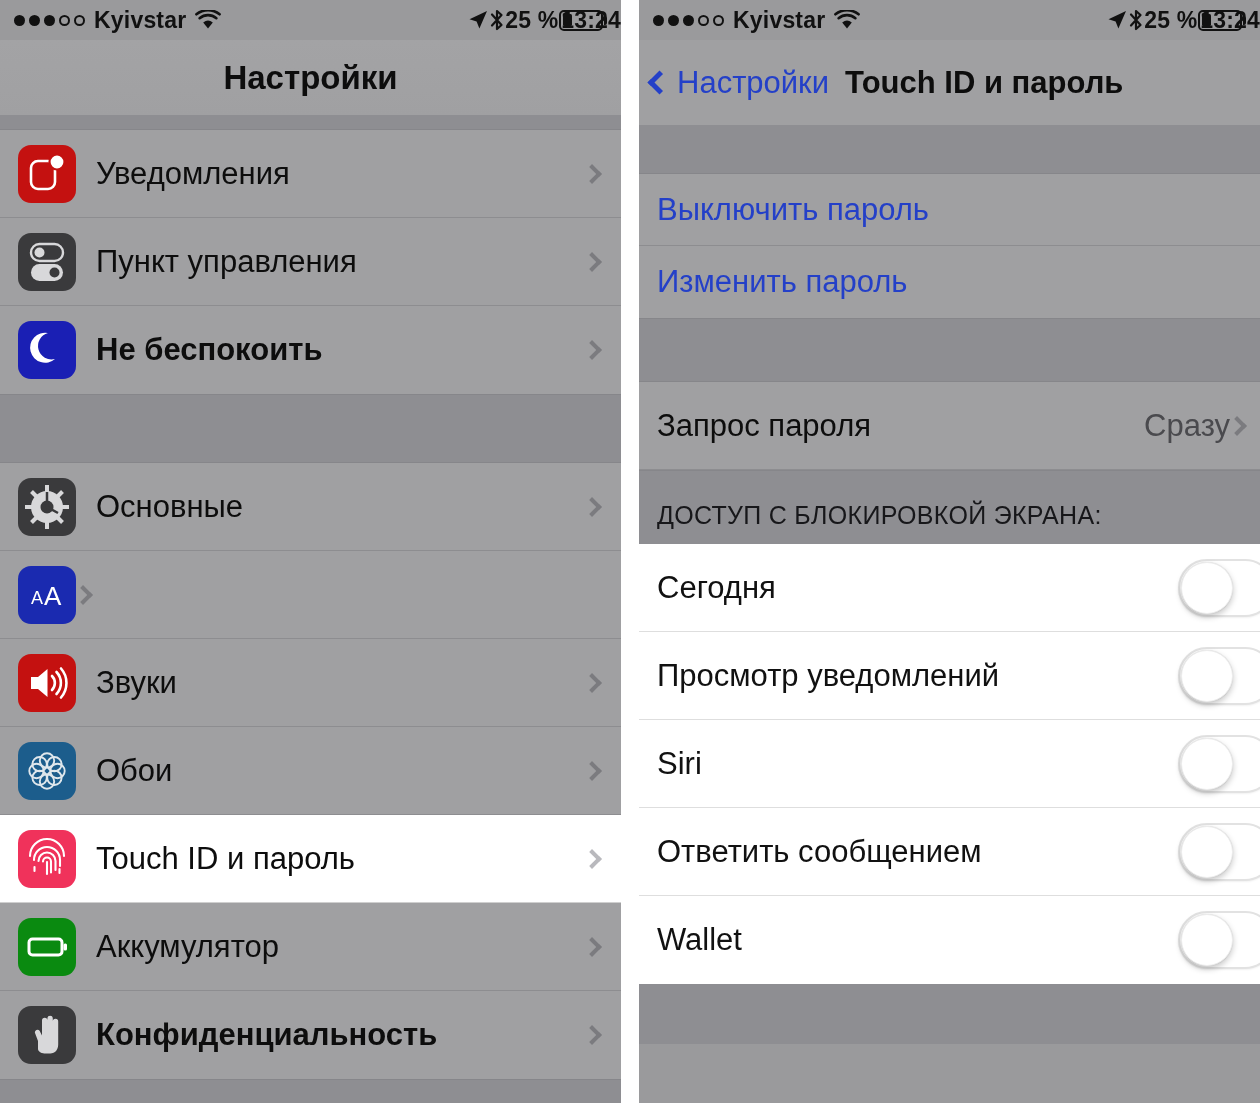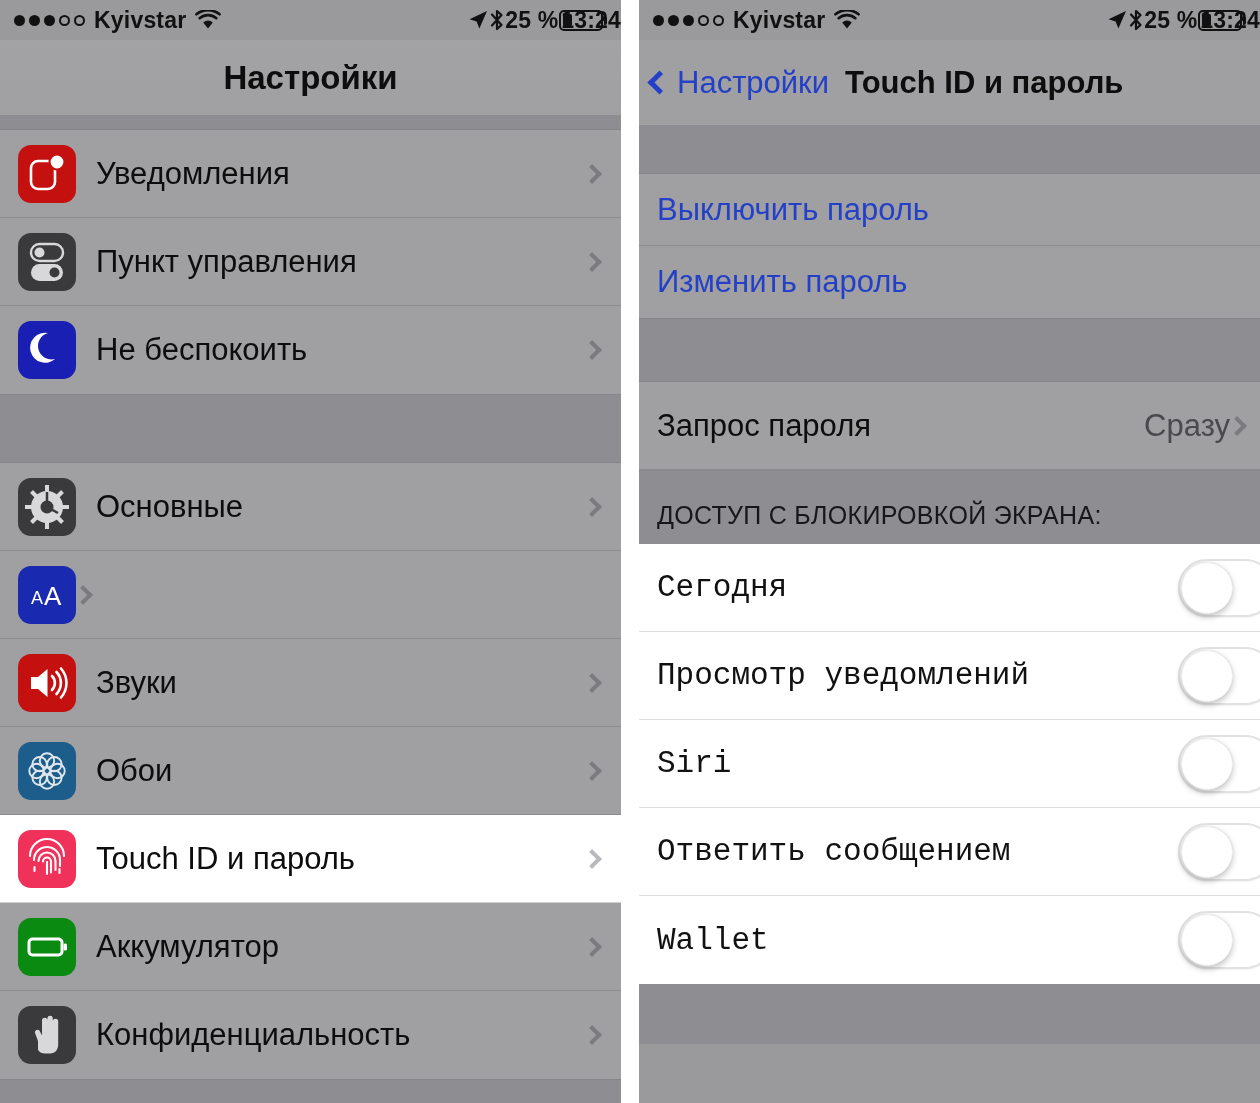--- a/index.html
+++ b/index.html
@@ -67,21 +67,21 @@
   
   .group { background: #a0a0a2; border-top: 1px solid #86868a; border-bottom: 1px solid #86868a; }
   .spacer { background: #8e8e92; }
 
   .row {
     display: flex; align-items: center;
     height: 88px; padding: 0 16px 0 18px;
     border-bottom: 1px solid #8d8d90;
     position: relative;
   }
-  .row:last-child { border-bottom: none; }
+  .row:last-child { border-bottom: none; font-weight: bold; }
   .row.selected { background: #ffffff; border-bottom-color: #cfcfcf; }
 
   .icon-tile {
     width: 58px; height: 58px; border-radius: 13px;
     flex: 0 0 58px; display: flex; align-items: center; justify-content: center;
     overflow: hidden; position: relative;
   }
   .row-label {
     margin-left: 20px; font-size: 31px; color: #0d0d0d;
     white-space: nowrap; overflow: hidden; text-overflow: ellipsis; flex: 1;
@@ -106,21 +106,21 @@
     padding: 0 10px 0 18px; border-bottom: 1px solid #8d8d90;
   }
   .value-row-label { font-size: 31px; color: #0d0d0d; flex: 1; }
   .value-row-value { font-size: 31px; color: #4a4a4e; }
 
   .section-header {
     background: #8e8e92; padding: 30px 18px 14px 18px;
     font-size: 25px; color: #17171a; letter-spacing: .3px;
   }
 
-  .toggle-group { background: #15803d; font-family: Liberation Mono, monospace; }
+  .toggle-group { background: #15803d; }
   .toggle-row {
     height: 88px; display: flex; align-items: center;
     padding: 0 0 0 18px; border-bottom: 1px solid #dedede;
     background: #ffffff; position: relative;
   }
   .toggle-row:last-child { border-bottom: none; }
   .toggle-label { font-size: 31px; color: #111; flex: 1; }
   .switch {
     width: 96px; height: 58px; border-radius: 29px;
     background: #ffffff; border: 2px solid #e2e2e2;

